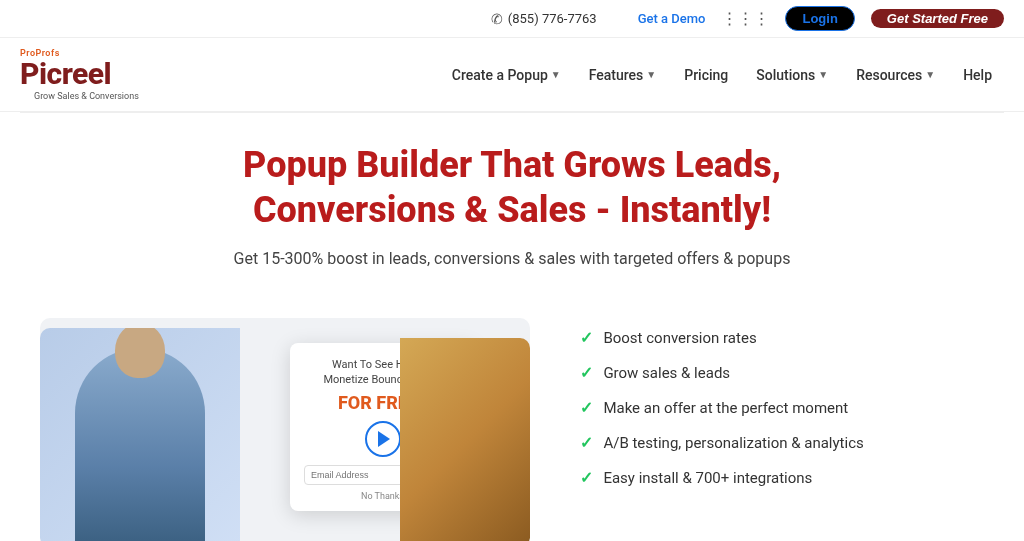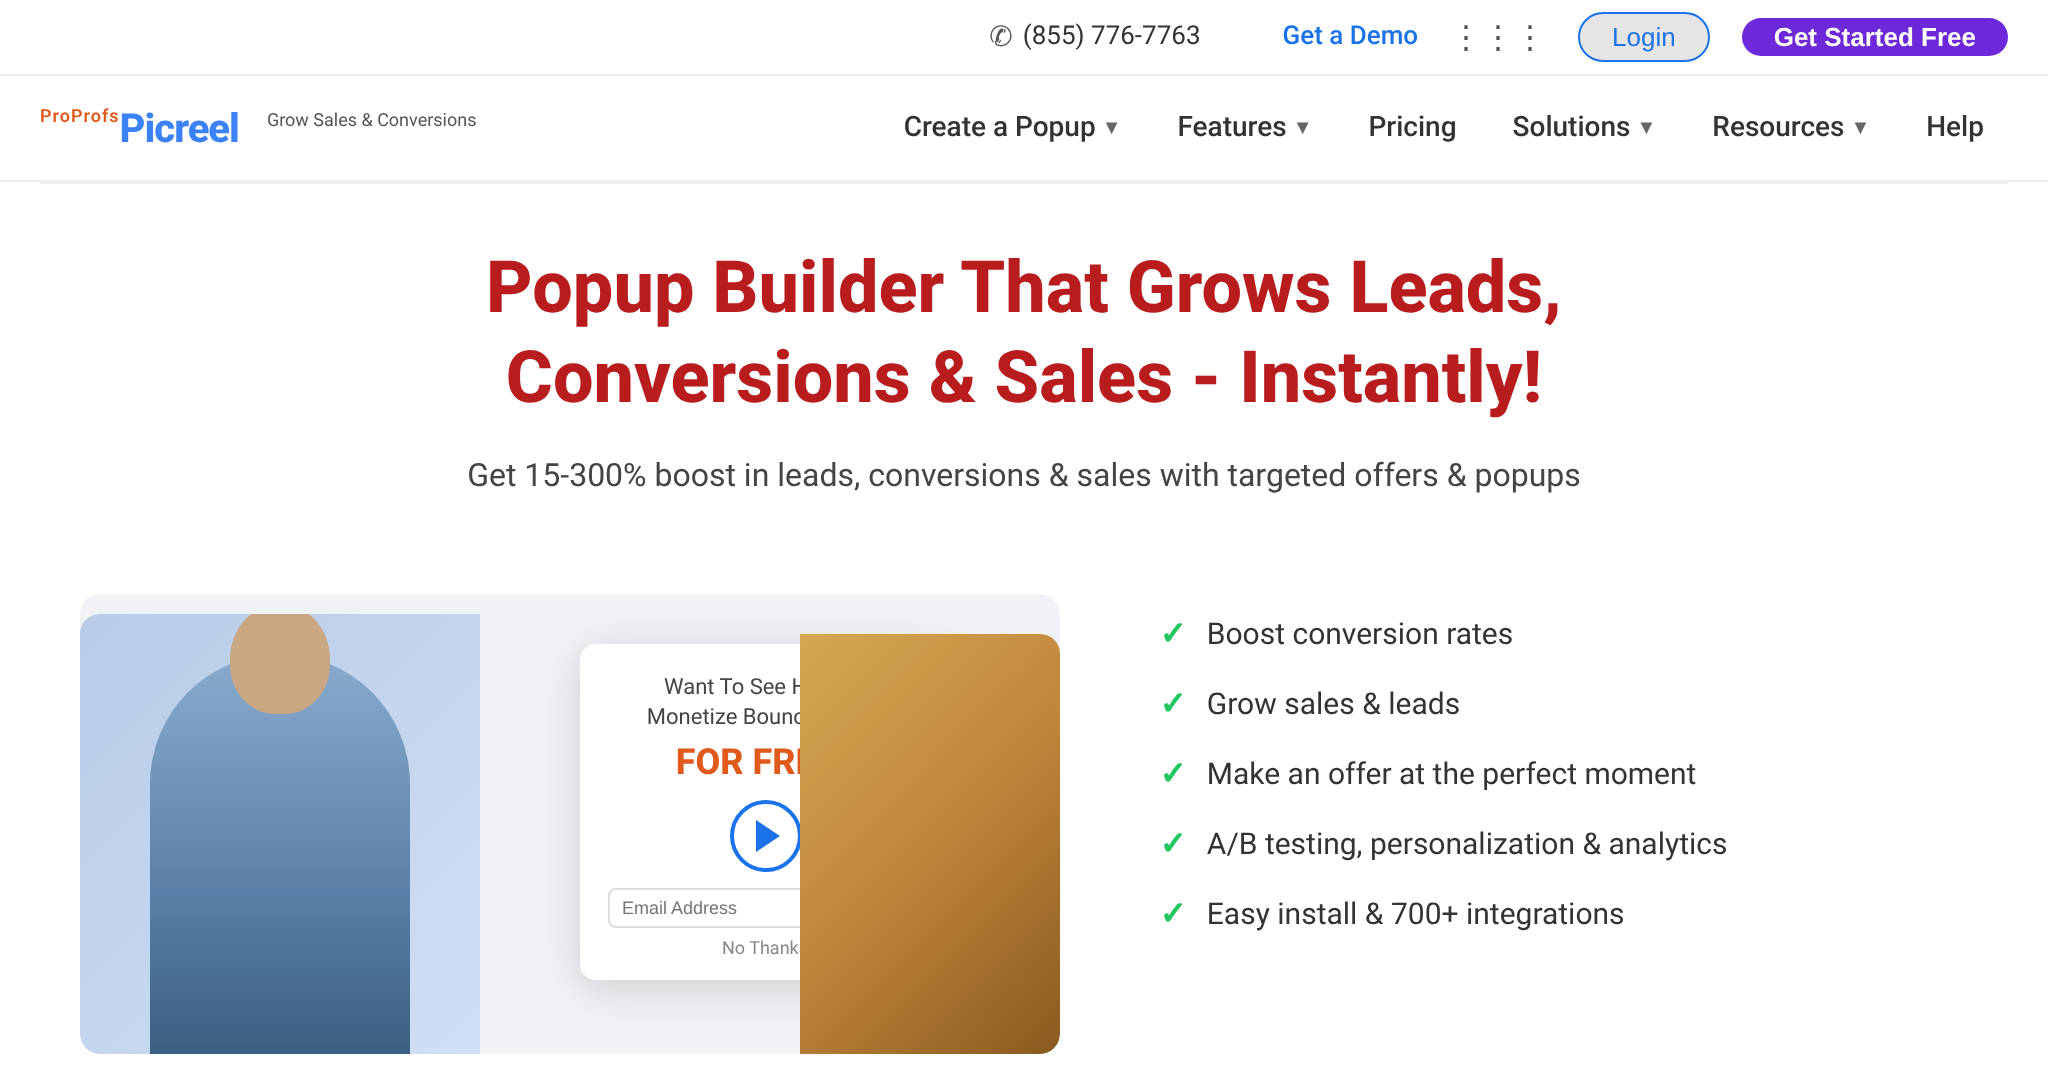--- a/index.html
+++ b/index.html
@@ -21,62 +21,63 @@
       align-items: center;
       gap: 5px;
       color: #333;
     }
     .top-bar-phone .phone-icon { font-size: 14px; color: #555; }
     .top-bar-demo { color: #1a73e8; font-weight: 500; cursor: pointer; text-decoration: none; margin-left: 25px; }
     .top-bar-grid { font-size: 16px; color: #555; cursor: pointer; }
     .login-btn {
       border: 1.5px solid #1a73e8;
       color: #1a73e8;
-      background: #e5e5e5;
+      background: #000000;
       border-radius: 20px;
       padding: 4px 16px;
       font-size: 13px;
-      font-weight: 400;
+      font-weight: 700;
       cursor: pointer;
       text-align: right;
     }
     .started-btn {
-      background: #6d28d9;
+      background: #7f1d1d;
       color: #fff;
       border: none;
       border-radius: 20px;
       padding: 2px 16px;
       font-size: 13px;
       font-weight: 600;
       cursor: pointer;
+      font-style: italic;
     }
 
     
     .navbar {
       display: flex;
       align-items: center;
       padding: 10px 20px;
       border-bottom: 1px solid #eee;
     }
     .logo-area {
       display: flex;
-      flex-direction: row;
+      flex-direction: column;
       min-width: 140px;
     }
     .logo-proprofs {
       font-size: 9px;
       color: #e05a1e;
       font-weight: 600;
       letter-spacing: 0.5px;
       margin-bottom: 1px;
     }
     .logo-picreel {
-      font-size: 20px;
+      font-size: 30px;
       font-weight: 800;
-      color: #3b82f6;
+      color: #7f1d1d;
       line-height: 1;
       letter-spacing: -0.5px;
     }
     .logo-tagline {
       font-size: 9px;
       color: #555;
       margin-top: 2px;
       padding-left: 14px;
     }
     .nav-links {

